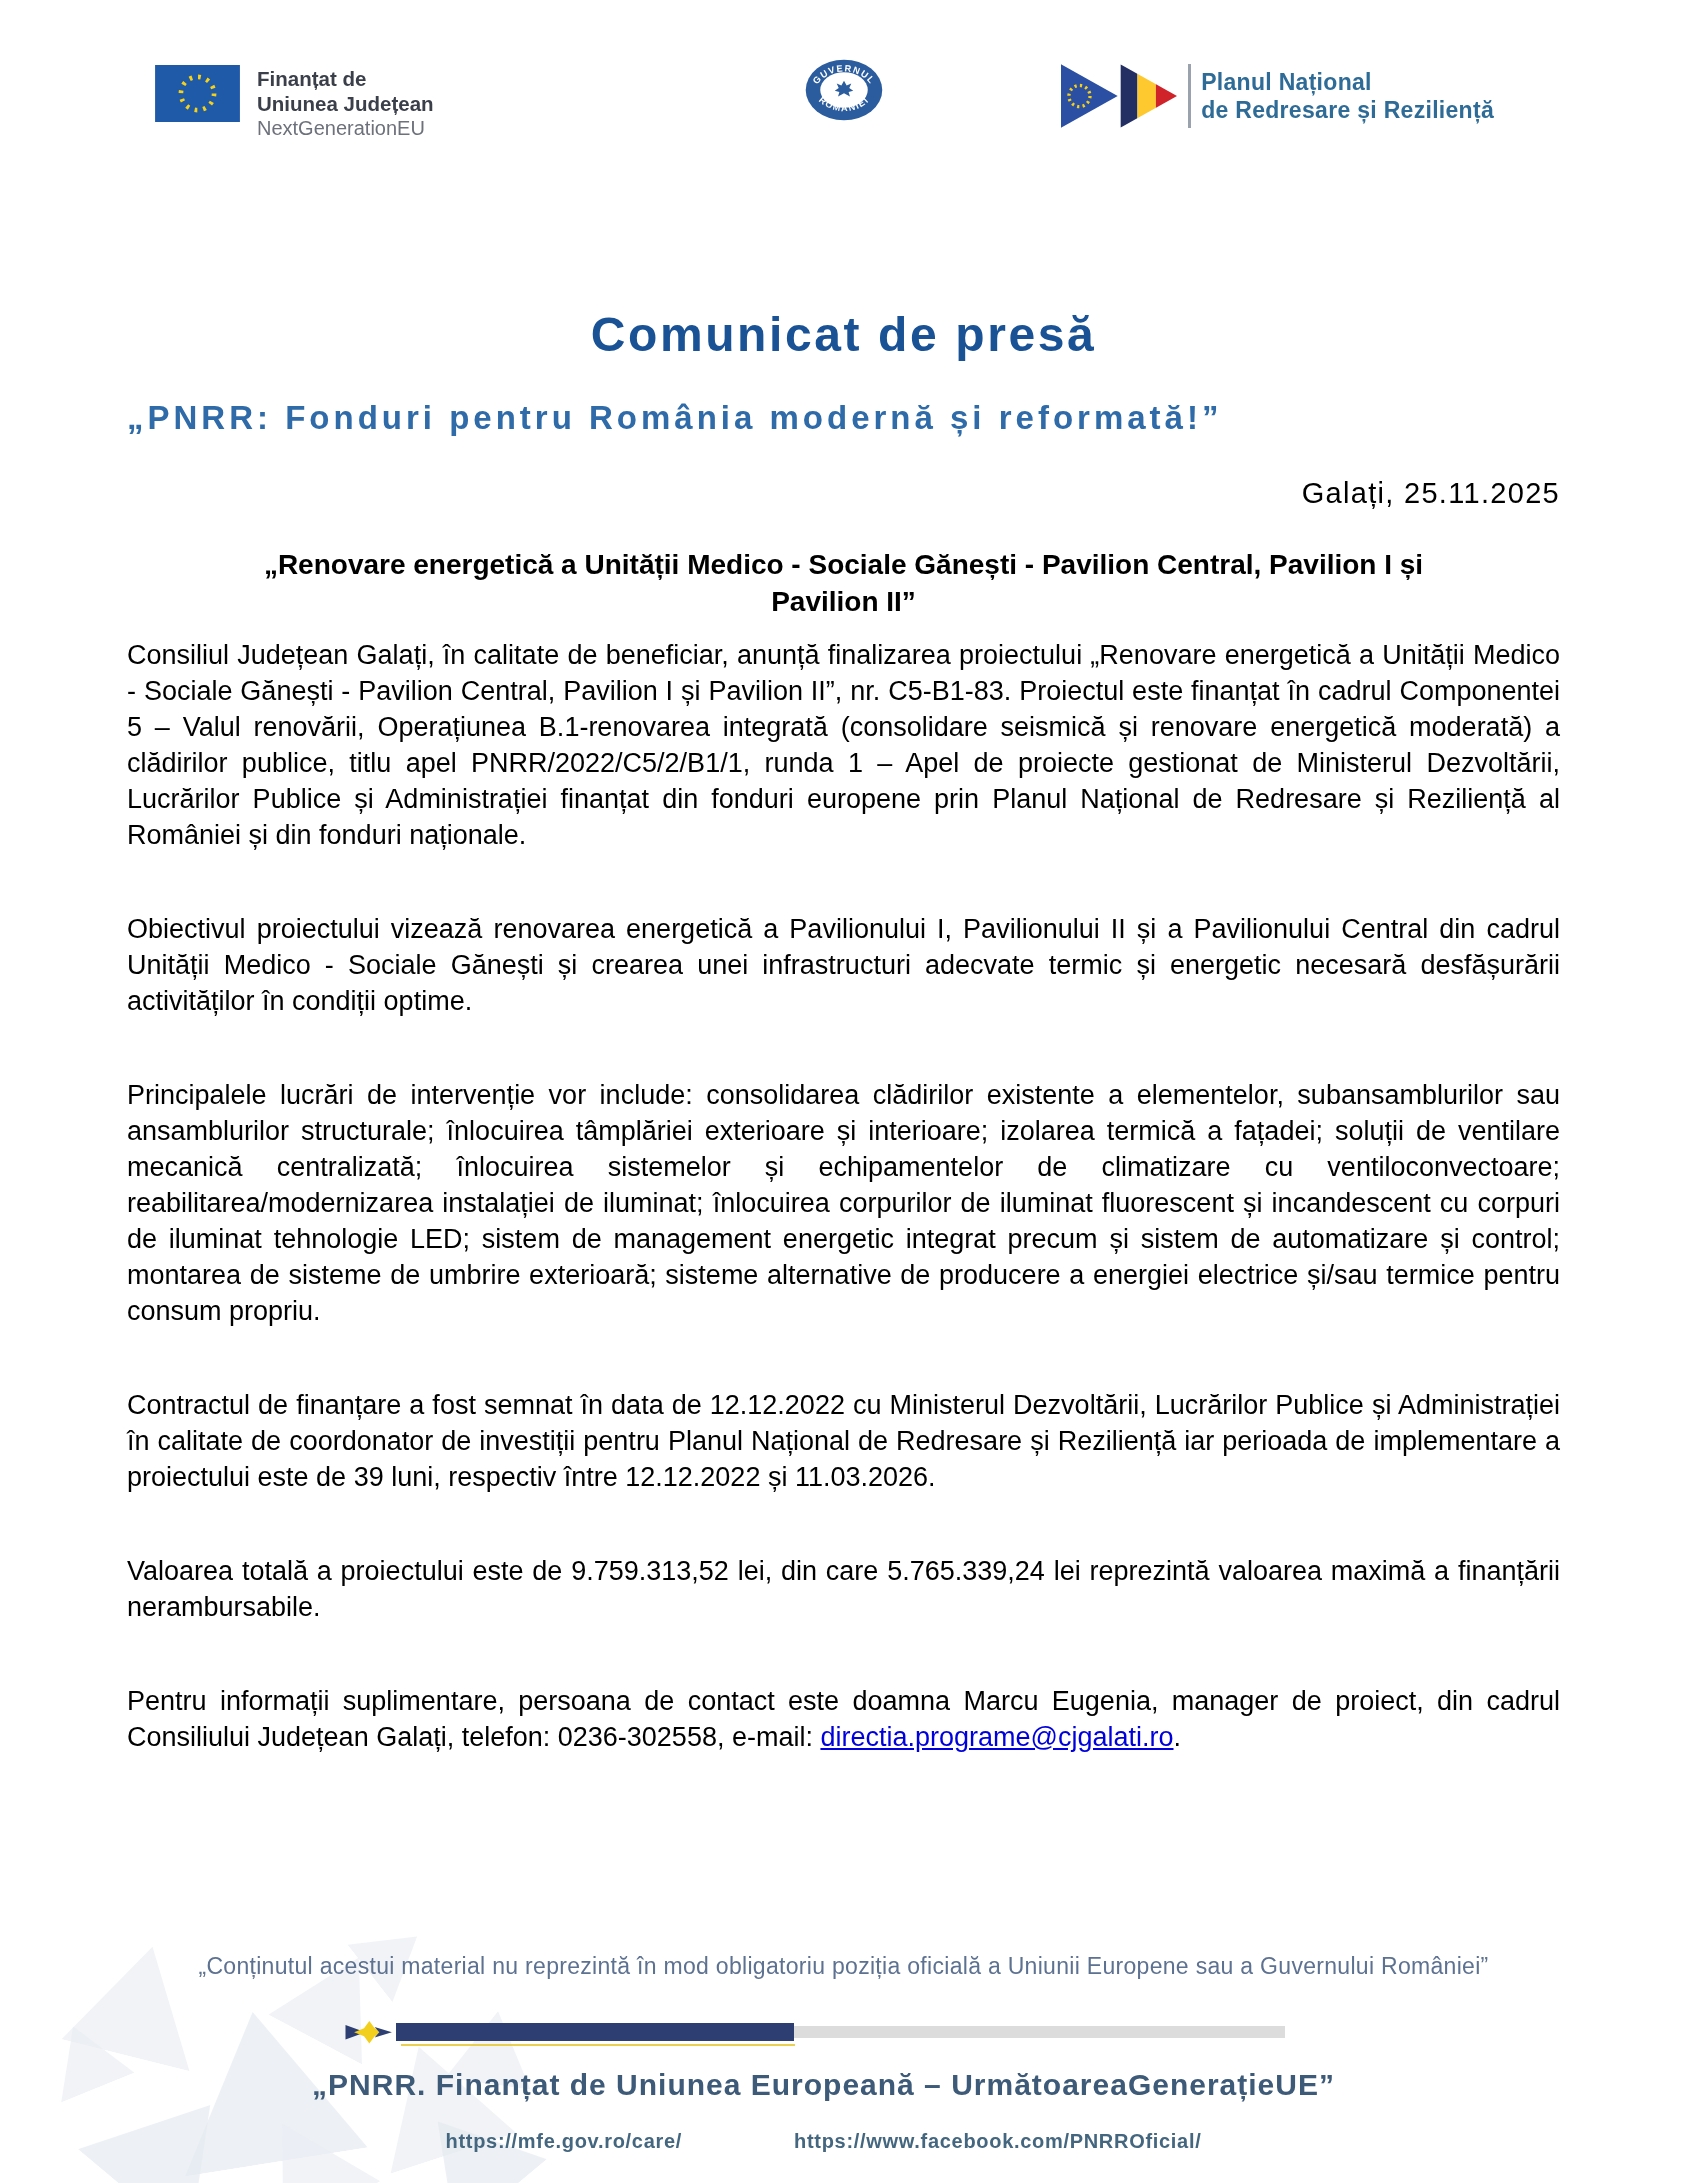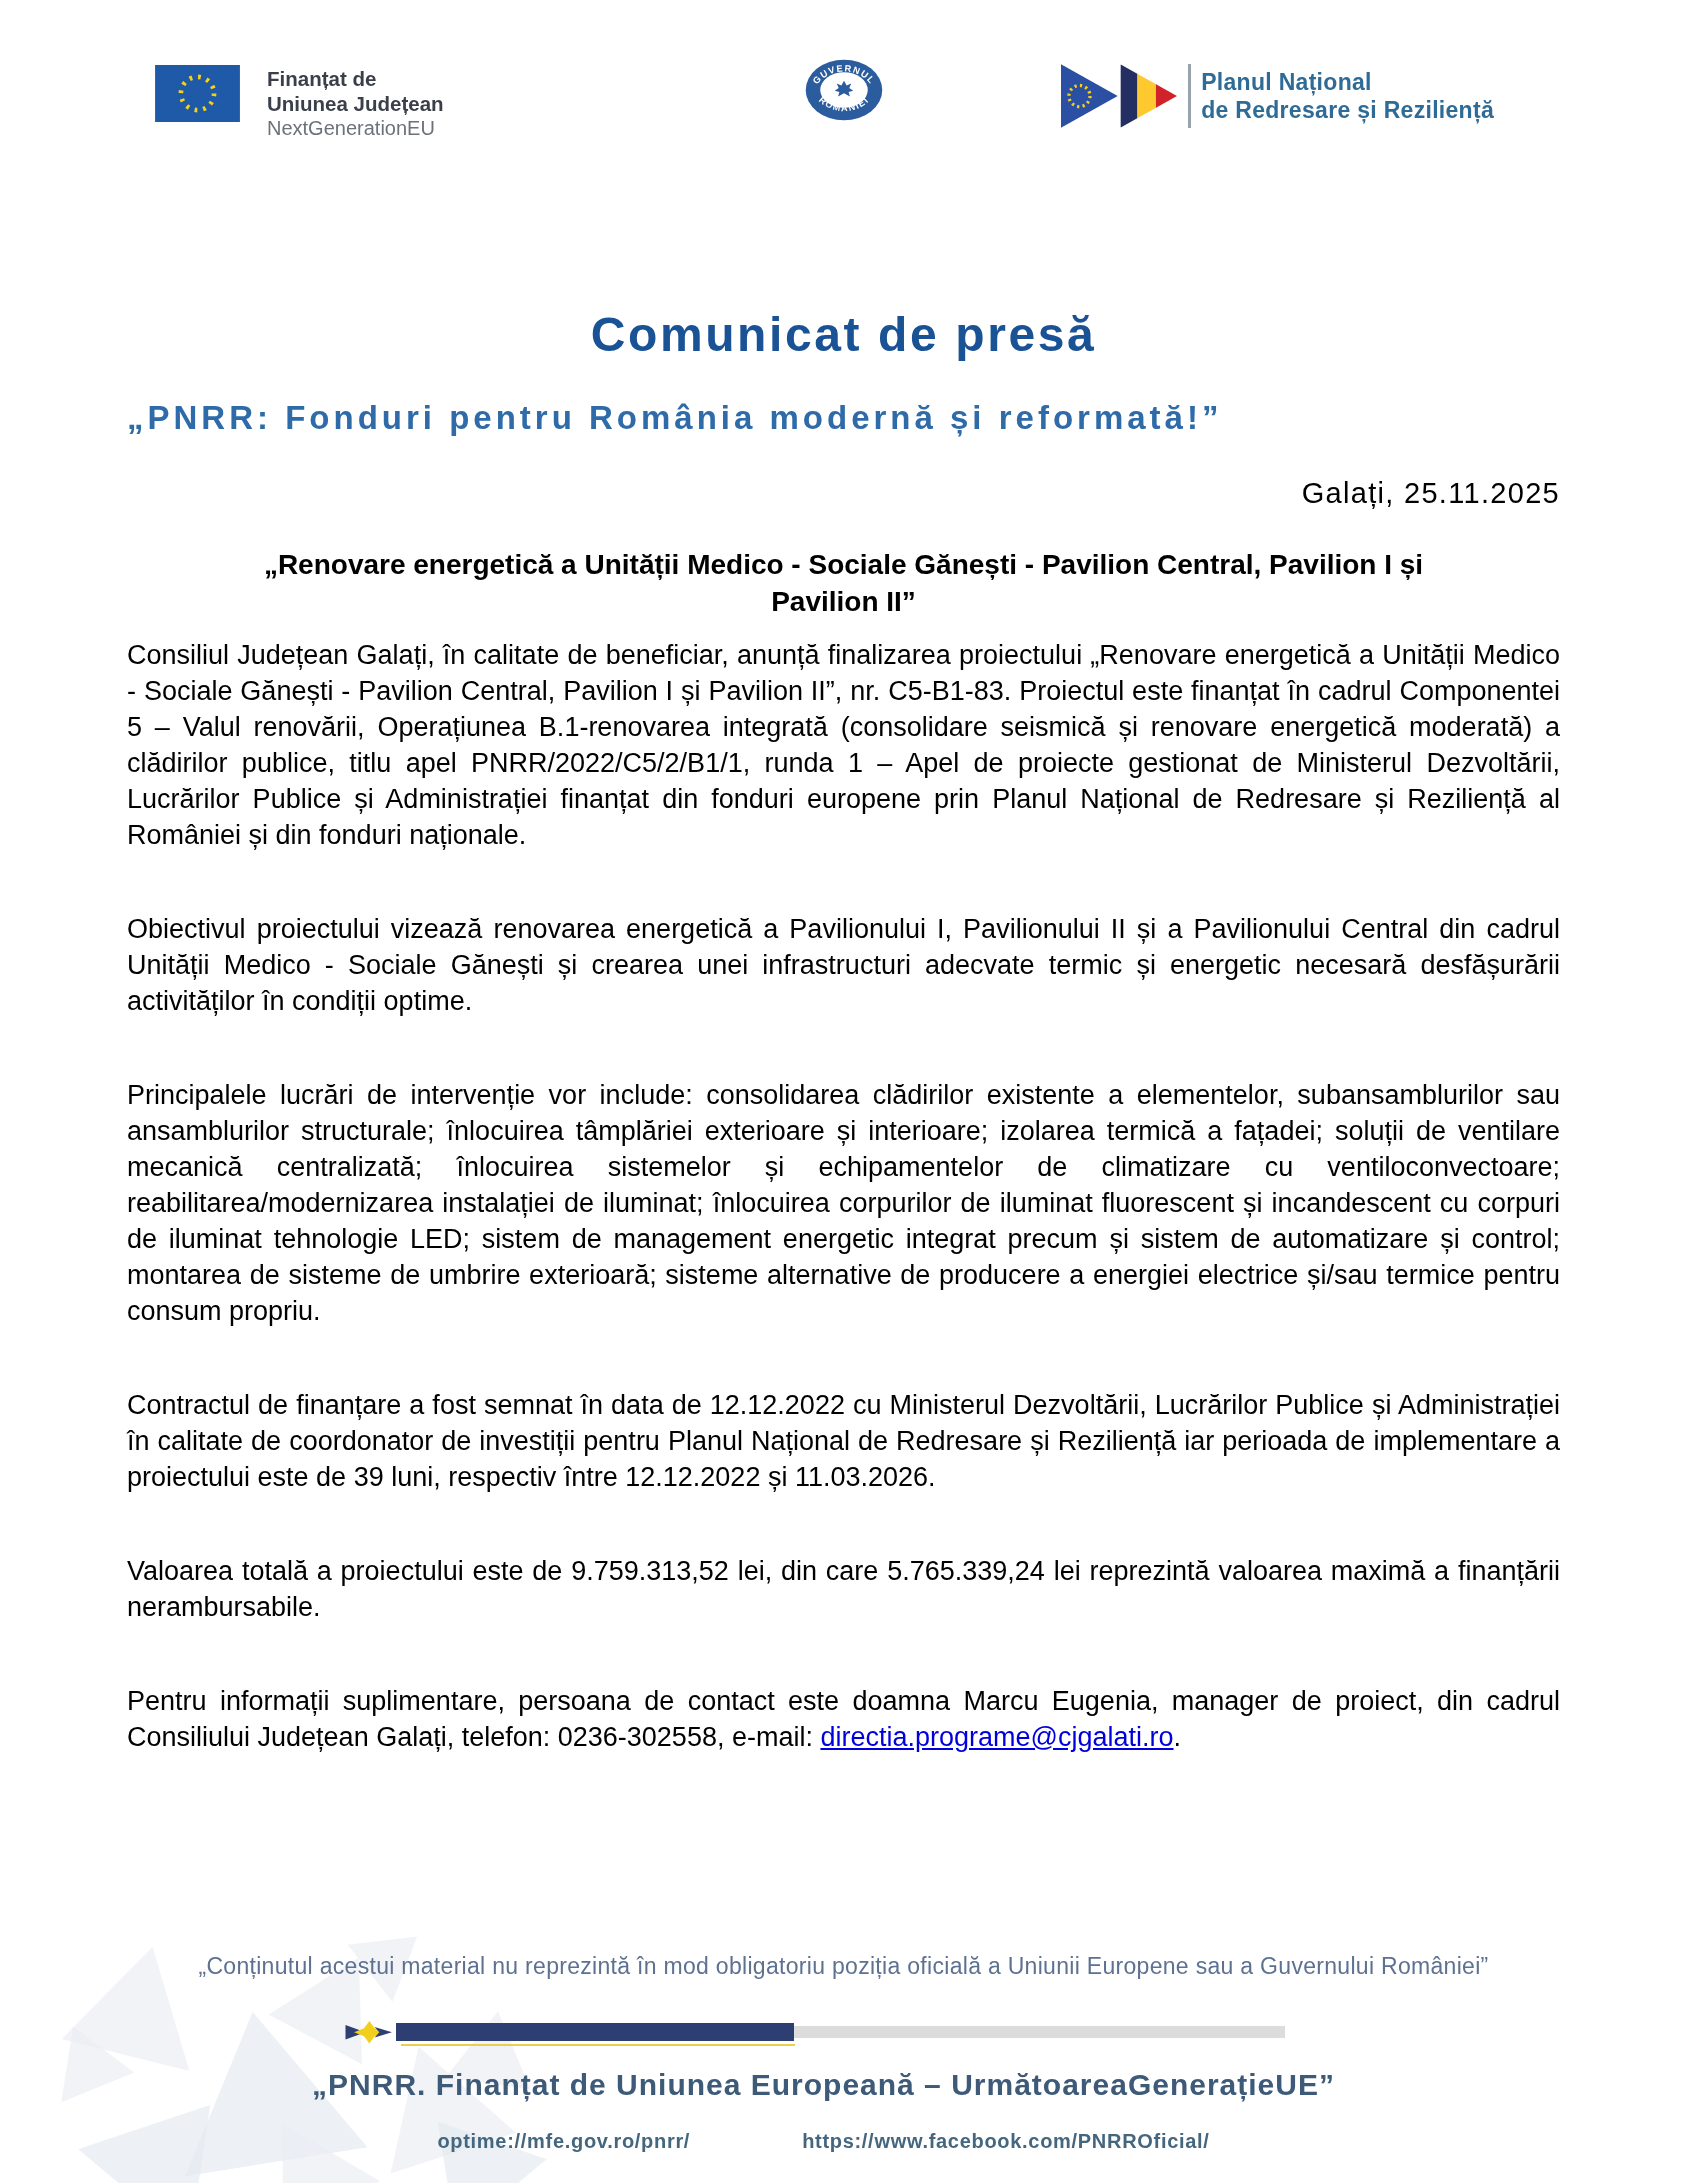--- a/index.html
+++ b/index.html
@@ -4,21 +4,21 @@
 <style>
   html,body{margin:0;padding:0;background:#ffffff;}
   .page{
     position:relative;width:1687px;height:2183px;background:#ffffff;overflow:hidden;
     font-family:"Liberation Sans",sans-serif;color:#000;
   }
   .content{position:absolute;left:127px;right:127px;top:0;z-index:2;}
 
   
   .logos{position:relative;height:146px;padding-top:60px;}
-  .logo-eu{position:absolute;left:28px;top:65px;display:flex;gap:27px;align-items:flex-start;}
+  .logo-eu{position:absolute;left:28px;top:65px;display:flex;gap:17px;align-items:flex-start;}
   .eu-text{font-size:20.5px;line-height:25px;font-weight:bold;color:#3a3f4a;padding-top:1.3px;}
   .eu-text .ngeu{font-weight:normal;color:#6d717b;font-size:20px;}
   .logo-gov{position:absolute;left:50%;top:57px;transform:translateX(-50%);}
   .logo-pnrr{position:absolute;right:66px;top:61px;display:flex;align-items:center;gap:10.6px;}
   .pnrr-divider{width:2.6px;height:64px;background:#9aa3ad;}
   .pnrr-text{font-size:23px;line-height:28.4px;font-weight:bold;color:#2e6b96;letter-spacing:0.3px;}
 
   
   .title{margin-top:101px;text-align:center;font-size:48px;font-weight:bold;color:#1a5296;letter-spacing:2.6px;}
   .subtitle{margin-top:37px;text-align:left;font-size:33px;font-weight:600;color:#2e6ba8;letter-spacing:4px;}
@@ -148,18 +148,18 @@
       <polygon points="46,12 72,20 46,28 53,20" fill="#2d3f72"></polygon>
     </svg>
     <div class="bar-navy"></div>
     <div class="bar-yellow"></div>
     <div class="bar-gray"></div>
   </div>
 
   <div class="motto">„PNRR. Finanțat de Uniunea Europeană – UrmătoareaGenerațieUE”</div>
 
   <div class="urls">
-    <span>optime://mfe.gov.ro/pnrr/</span>
+    <span>https://mfe.gov.ro/care/</span>
     <span>https://www.facebook.com/PNRROficial/</span>
   </div>
 
 </div>
 
 
 </body></html>

